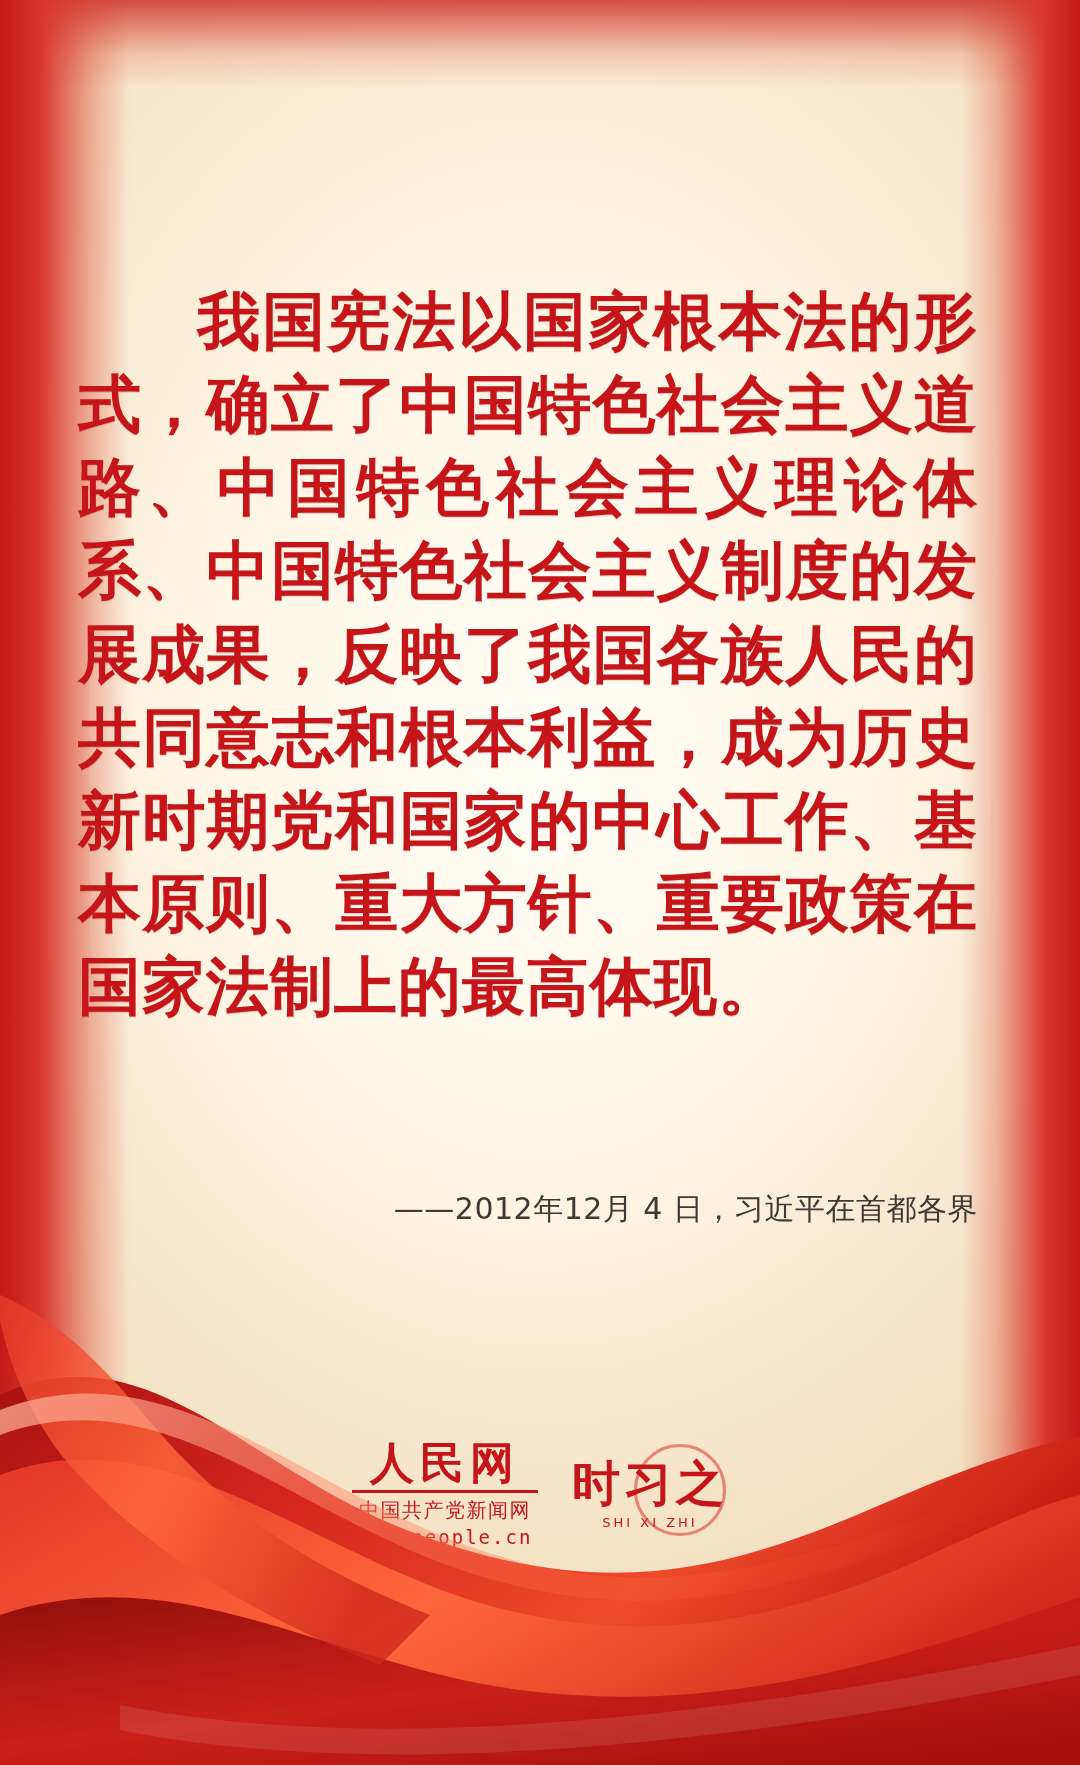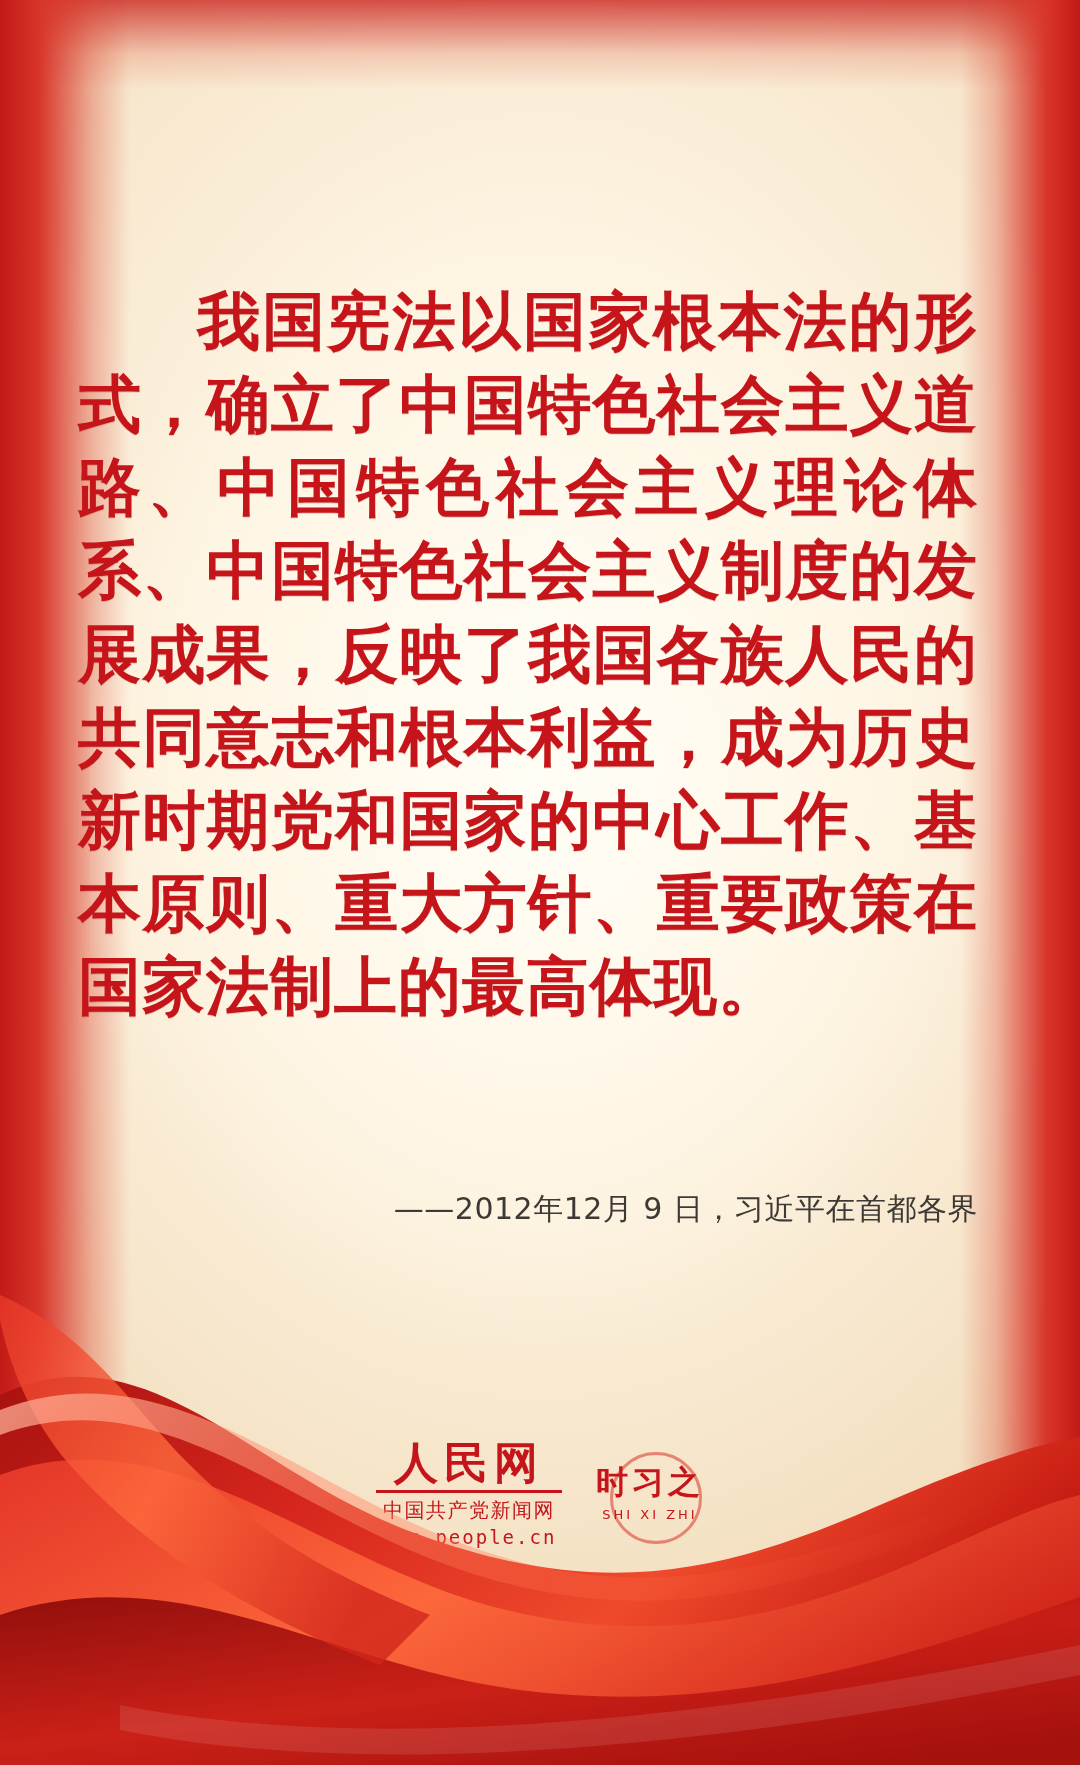--- a/index.html
+++ b/index.html
@@ -156,21 +156,21 @@
     width: 86px;
     height: 86px;
     border: 3px solid #d8352a;
     border-radius: 50%;
     opacity: 0.55;
   }
   .shixi .cn {
     position: relative;
     font-family: "DejaVu Serif", "Liberation Serif", serif;
     font-weight: bold;
-    font-size: 32px;
+    font-size: 48px;
     letter-spacing: 4px;
     line-height: 1.05;
   }
   .shixi .py {
     position: relative;
     font-family: "DejaVu Sans", "Liberation Sans", sans-serif;
     font-size: 13px;
     letter-spacing: 3px;
     margin-top: 7px;
   }
@@ -184,21 +184,21 @@
   <div class="bg-top-red"></div>
   <div class="bg-left-red"></div>
   <div class="bg-right-red"></div>
   <div class="bg-glow"></div>
 
   <div class="quote">
     <span class="indent"></span><span>我国宪法以国家根本法的形式，确立了中国特色社会主义道路、中国特色社会主义理论体系、中国特色社会主义制度的发展成果，反映了我国各族人民的共同意志和根本利益，成为历史新时期党和国家的中心工作、基本原则、重大方针、重要政策在国家法制上的最高体现。</span>
   </div>
 
   <div class="attribution">
-    <div>——2012年12月 9 日，习近平在首都各界</div>
+    <div>——2012年12月 4 日，习近平在首都各界</div>
   </div>
 
   <div class="logos">
 
     <div class="people-logo">
       <div class="cn">人民网</div>
       <div class="rule"></div>
       <div class="sub">中国共产党新闻网</div>
       <div class="url">cpc.people.cn</div>
     </div>

